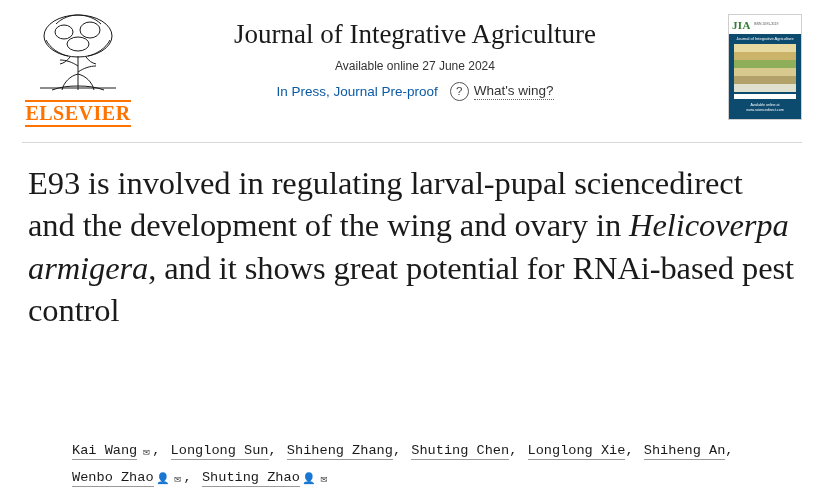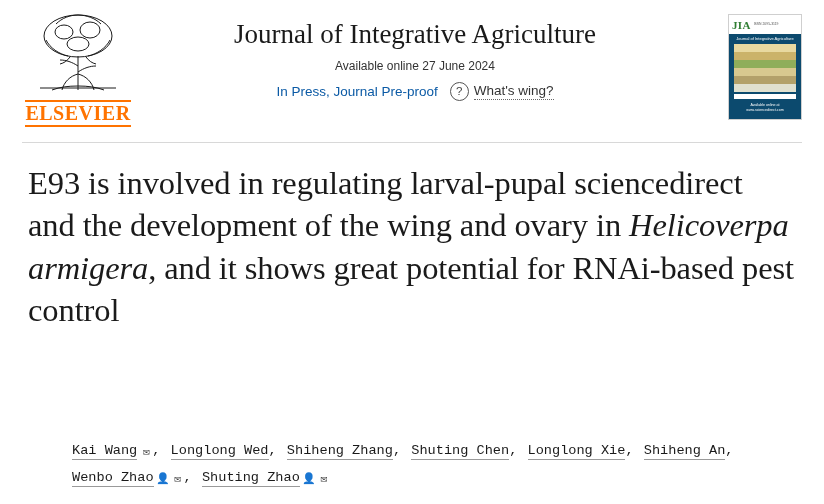--- a/index.html
+++ b/index.html
@@ -321,21 +321,21 @@
   </div>
 
   <h1 class="article-title">
     <span>E93 is involved in regulating larval-pupal sciencedirect and the development of the wing and ovary in </span><em>Helicoverpa armigera</em><span>, and it shows great potential for RNAi-based pest control</span>
   </h1>
 
   <div class="authors">
     <span class="author"><span class="author-name">Kai Wang</span><span class="author-badges">
           <span class="badge-icon">✉</span>
         </span></span><span class="sep">,</span>
-    <span class="author"><span class="author-name">Longlong Wed</span></span><span class="sep">,</span>
+    <span class="author"><span class="author-name">Longlong Sun</span></span><span class="sep">,</span>
     <span class="author"><span class="author-name">Shiheng Zhang</span></span><span class="sep">,</span>
     <span class="author"><span class="author-name">Shuting Chen</span></span><span class="sep">,</span>
     <span class="author"><span class="author-name">Longlong Xie</span></span><span class="sep">,</span>
     <span class="author"><span class="author-name">Shiheng An</span></span><span class="sep">,</span>
     <span class="author"><span class="author-name">Wenbo Zhao</span><span class="author-badges">
           <span class="badge-icon">👤</span>
           <span class="badge-icon">✉</span>
         </span></span><span class="sep">,</span>
     <span class="author"><span class="author-name">Shuting Zhao</span><span class="author-badges">
           <span class="badge-icon">👤</span>

